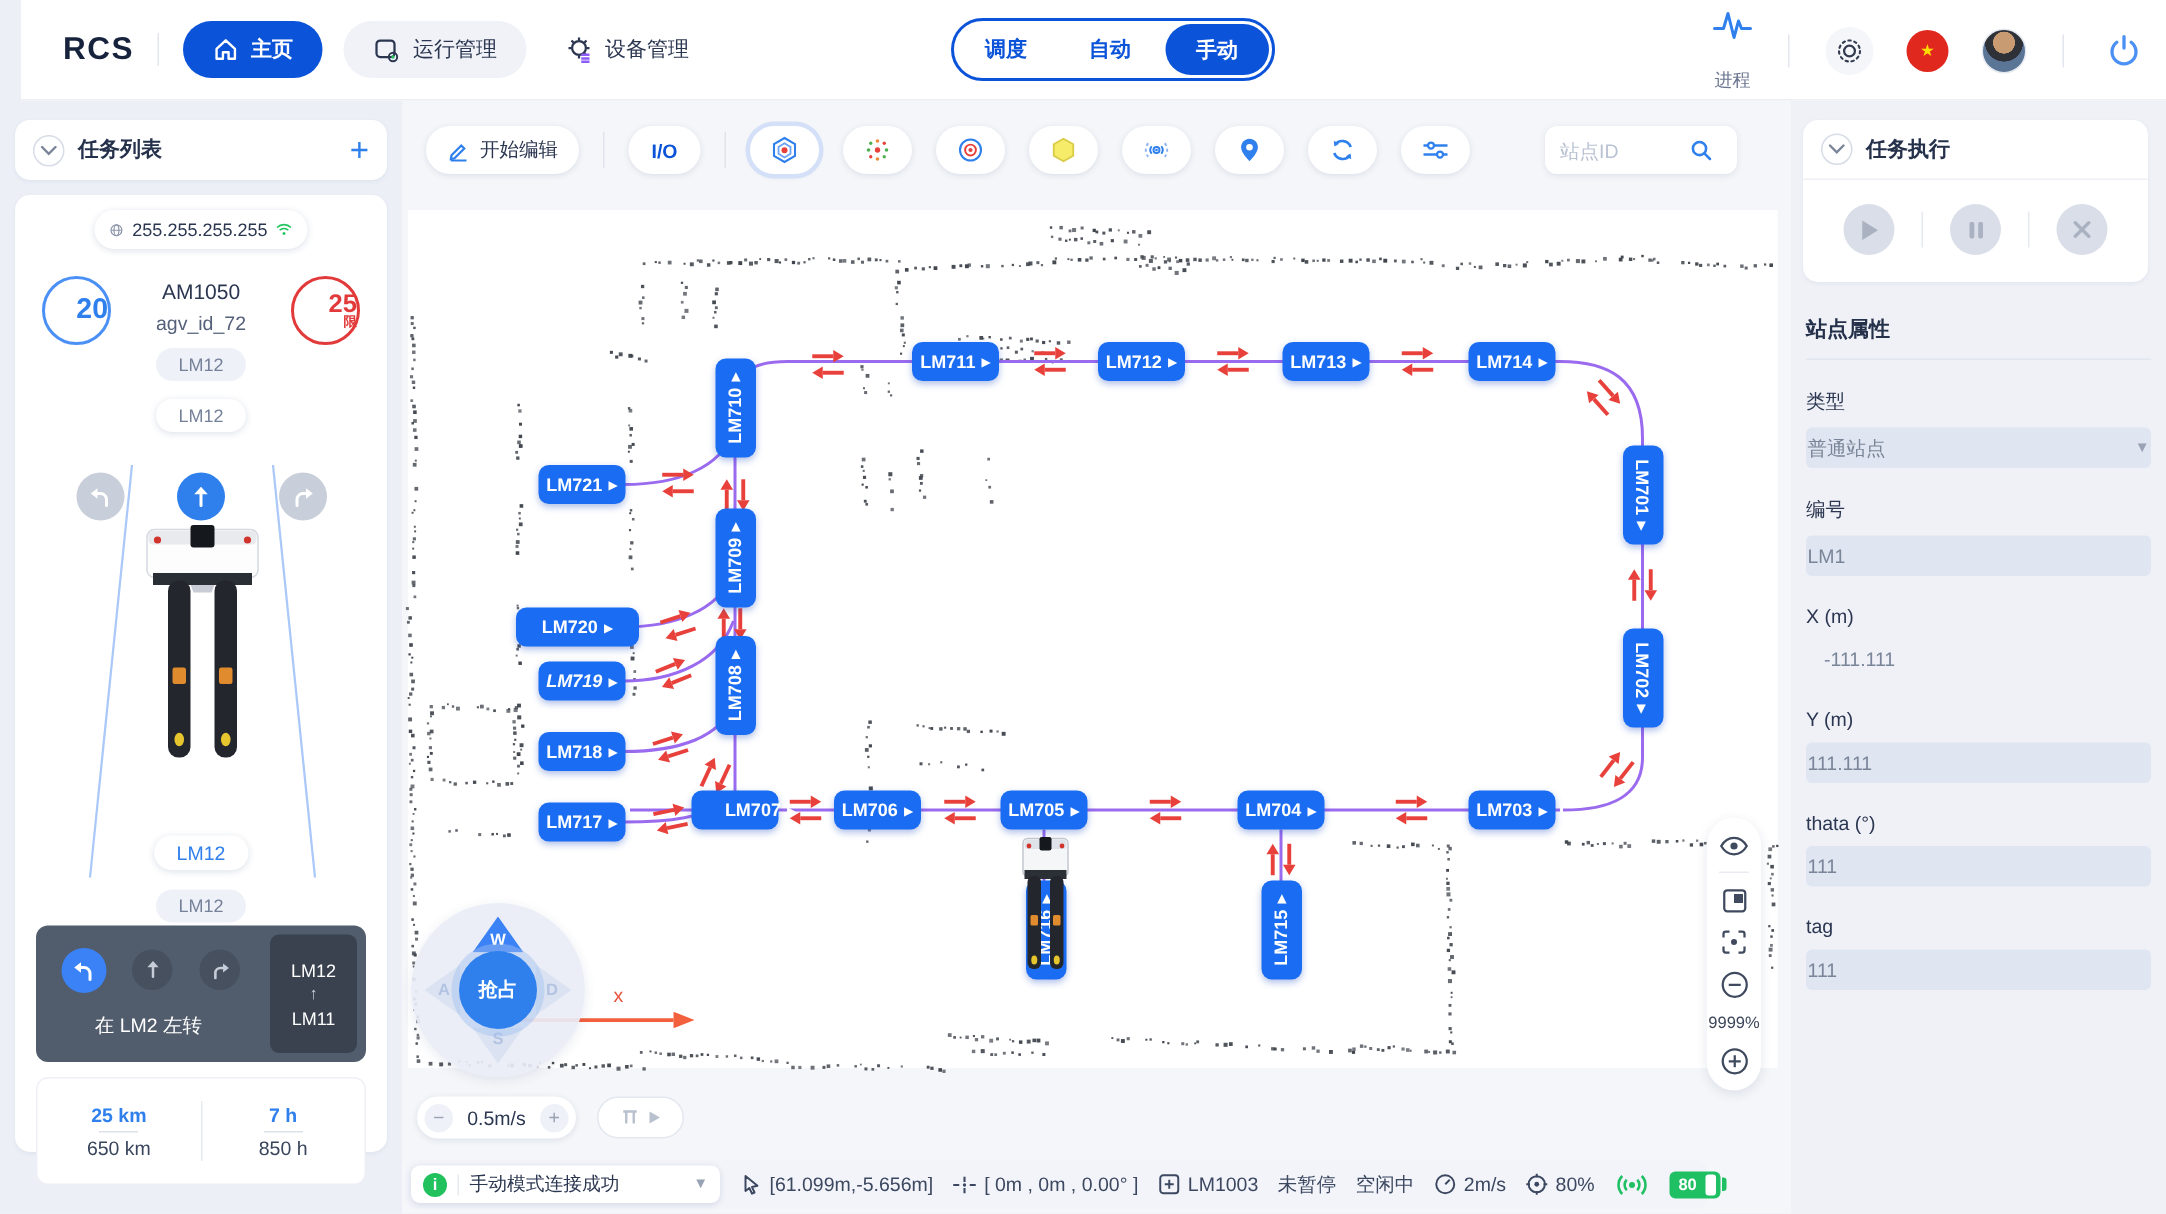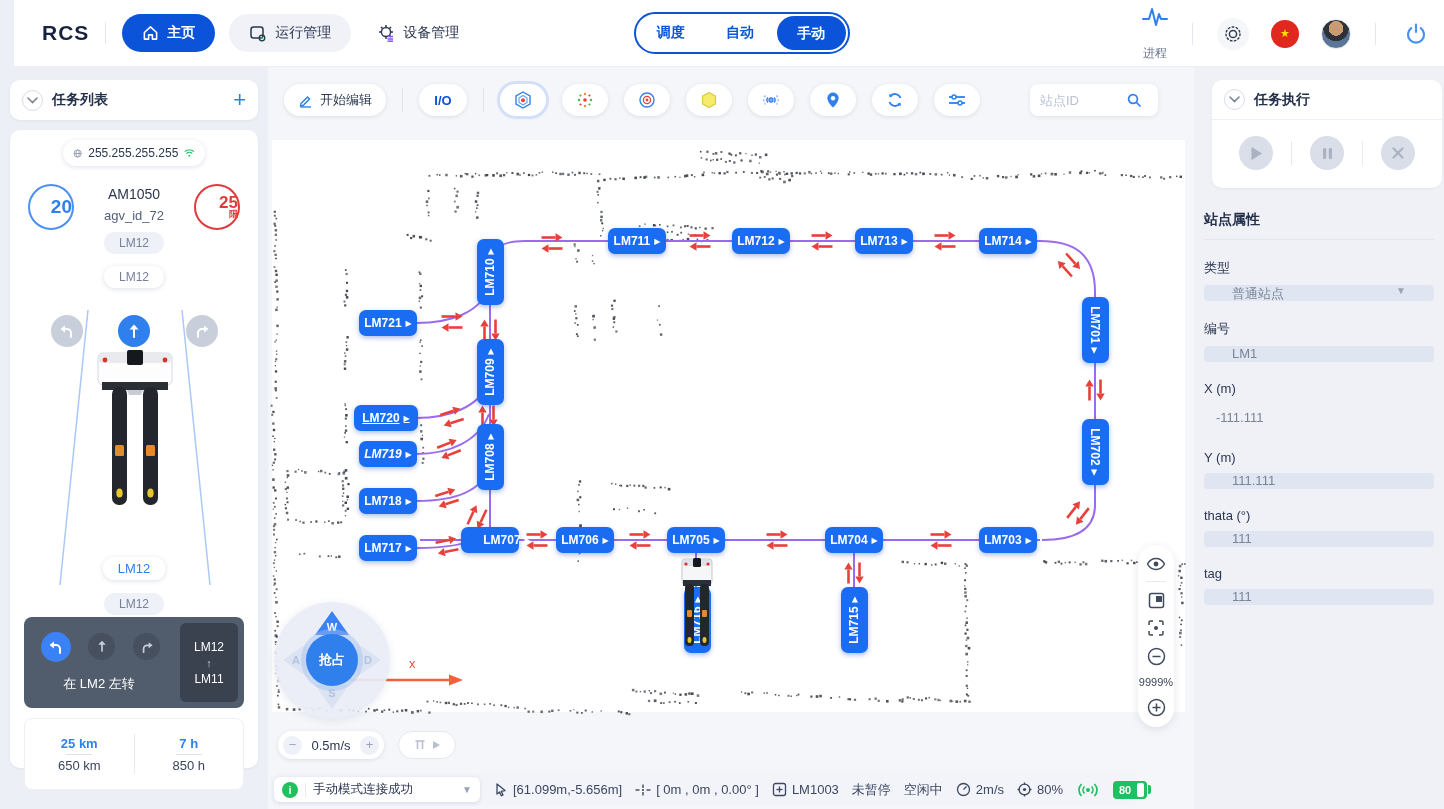--- a/index.html
+++ b/index.html
@@ -147,31 +147,31 @@
   .caret{color:#9aa3b5;font-size:10px}
   .sb-item{display:flex;align-items:center;gap:5px;font-size:13px;color:#3c4760;white-space:nowrap}
   .battery{display:flex;align-items:center}
   .bat-body{width:34px;height:18px;border-radius:4px;background:#1fbf63;display:flex;overflow:hidden;align-items:center}
   .bat-fill{width:24px;color:#fff;font-size:11px;font-weight:700;text-align:center}
   .bat-gap{width:7px;height:14px;background:#fff;border-radius:2px;margin-left:0px}
   .bat-tip{width:3px;height:9px;background:#1fbf63;border-radius:0 2px 2px 0;margin-left:1px}
 
   
   .right-panel{position:absolute;left:1194px;top:67px;width:250px;height:742px;background:#eff1f7;z-index:20}
-  .task-exec-card{position:absolute;left:18px;top:13px;width:230px;height:108px}
+  .task-exec-card{position:absolute;left:8px;top:13px;width:230px;height:108px}
   .te-head{height:40px;display:flex;align-items:center;gap:9px;padding:0 12px;border-bottom:1px solid #eef0f5}
   .te-btns{height:66px;display:flex;align-items:center;justify-content:center;gap:18px}
   .te-btn{width:34px;height:34px;border-radius:50%;background:#d9dee9;display:flex;align-items:center;
     justify-content:center;cursor:pointer}
   .te-sep{width:1px;height:24px;background:#e5e9f0}
   .props{position:absolute;left:10px;top:144px;width:230px}
   .props-title{font-size:14px;font-weight:700;color:#25304a;padding-bottom:10px;border-bottom:1px solid #e2e6ee}
   .prop-label{font-size:13px;color:#2b3650;margin-top:19px;margin-bottom:8px}
-  .prop-input{height:16px;border-radius:4px;background:#dfe6f1;display:flex;align-items:flex-start;
-    padding:0 28px;font-size:13px;color:#7a8599;cursor:text}
+  .prop-input{height:27px;border-radius:4px;background:#dfe6f1;display:flex;align-items:center;
+    padding:0 1px;font-size:13px;color:#7a8599;cursor:text}
   .prop-input.select{cursor:pointer;justify-content:space-between}
   .prop-plain{font-size:13px;color:#7a8599;padding-left:12px;height:27px;display:flex;align-items:center}
   svg{display:block}
 </style>
 </head>
 <body>
 
 <div class="stage">
 
   <div class="map-area"></div>
@@ -1064,21 +1064,21 @@
           <span class="lab">LM708</span>
           <span class="tri">▶</span>
         </span>
       </div>
       <div class="station h" style="left: 359px; top: 310px; width: 58px; height: 26px;">
         <span class="flat" style="display: flex; align-items: center;">
           <span class="lab">LM721</span>
           <span class="tri">▶</span>
         </span>
       </div>
-      <div class="station h" style="left: 354px; top: 405px; width: 64px; height: 26px; text-decoration: underline;">
+      <div class="station h" style="left: 344px; top: 405px; width: 82px; height: 26px;">
         <span class="flat" style="display: flex; align-items: center;">
           <span class="lab">LM720</span>
           <span class="tri">▶</span>
         </span>
       </div>
       <div class="station h" style="left: 359px; top: 441px; width: 58px; height: 26px;">
         <span class="flat" style="display: flex; align-items: center; font-style: italic;">
           <span class="lab">LM719</span>
           <span class="tri">▶</span>
         </span>

